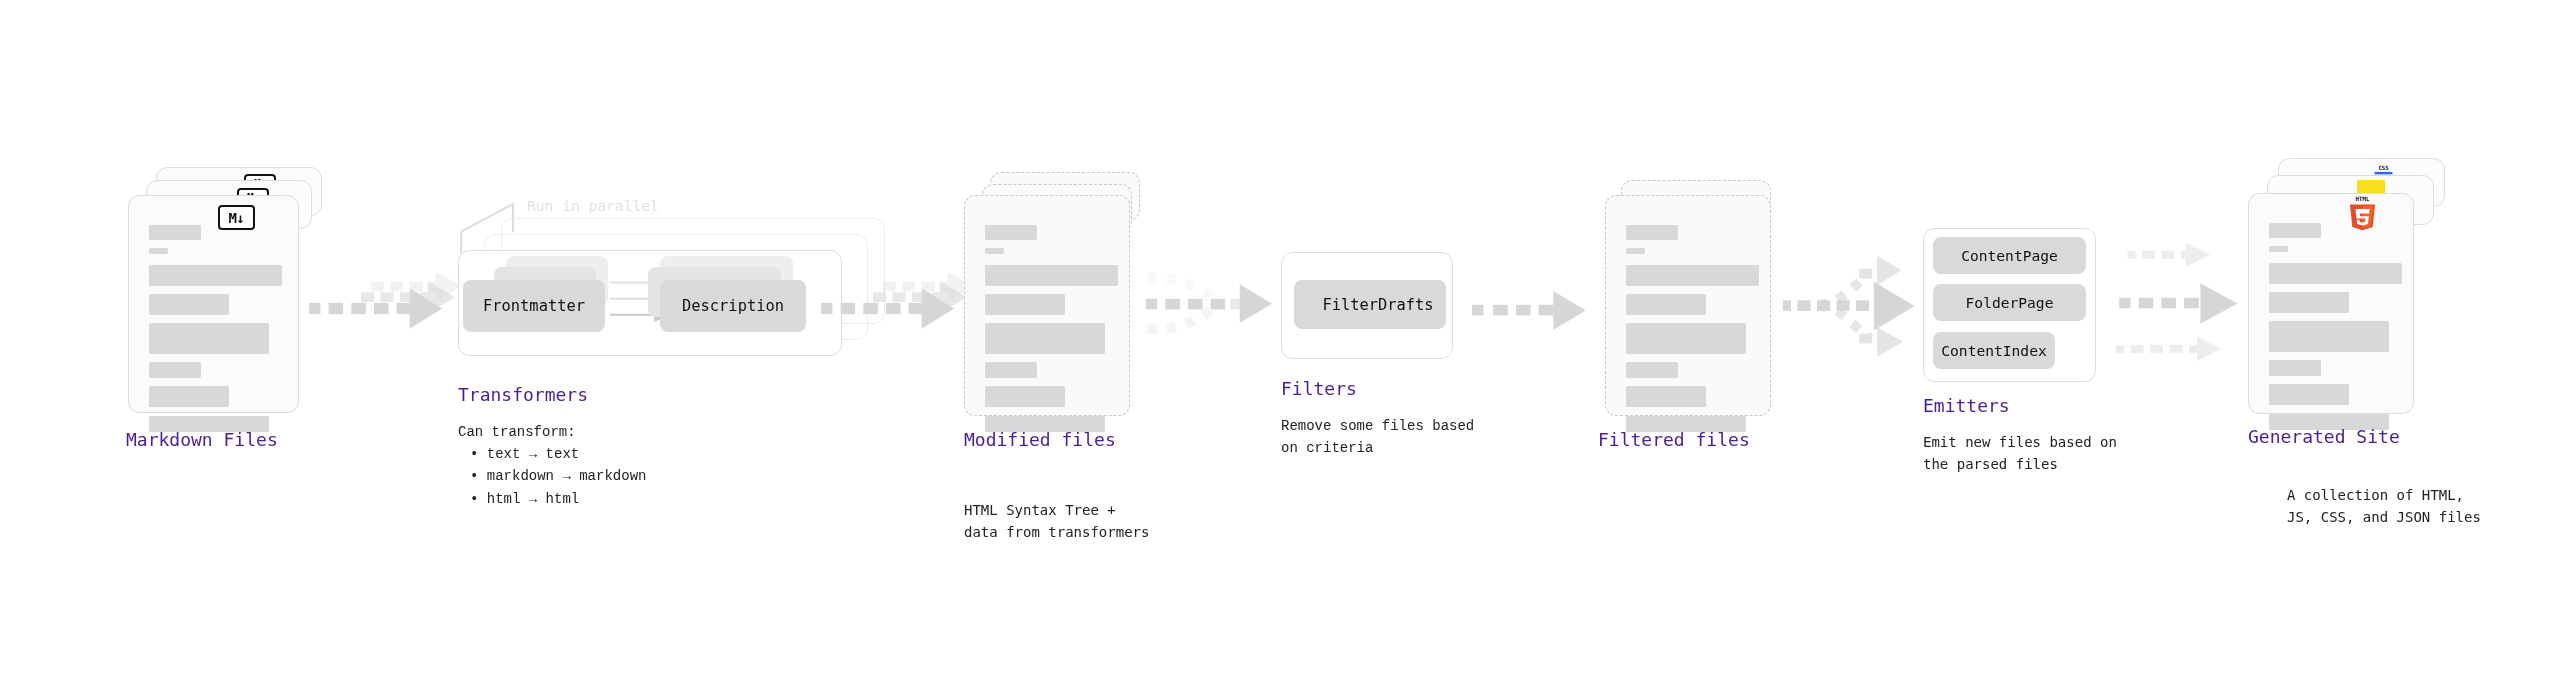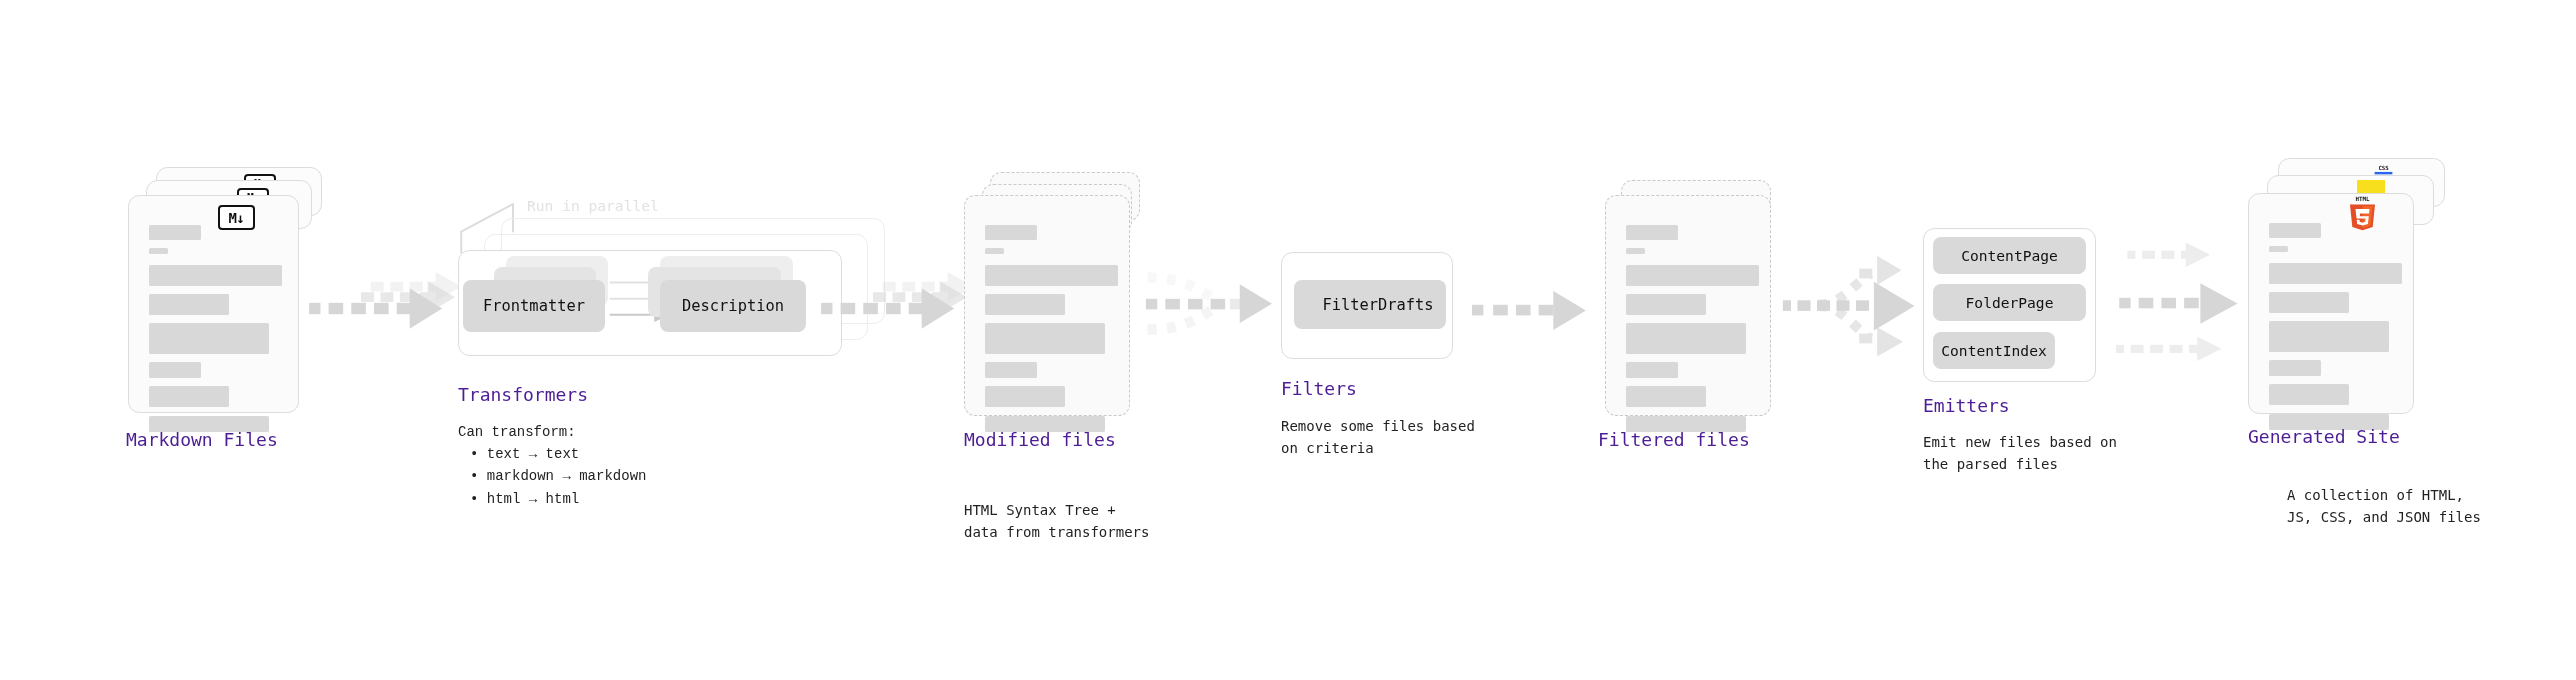--- a/index.html
+++ b/index.html
@@ -263,21 +263,21 @@
         <rect x="92" y="48" width="18" height="13"></rect>
       <rect x="116" y="48" width="14" height="13" opacity="0.5"></rect>
       <polygon points="128,30 168,54 128,78"></polygon>
     </g>
   </svg>
 
   <div class="node">
     <div class="procbox" style="left:1281px;top:252px;width:172px;height:107px;"></div>
     <div class="pill" style="left:1294px;top:280px;width:152px;height:49px;padding-left:16px;">FilterDrafts</div>
     <div class="title" style="left:1281px;top:378px;">Filters</div>
-    <div class="subtitle" style="left:1281px;top:416px;">Remove some files based
+    <div class="subtitle" style="left:1281px;top:416px;font-family:Liberation Mono, monospace;">Remove some files based
 on criteria</div>
   </div>
 
   <svg class="abs-svg" style="left:1472px;top:286px;" width="122" height="49" viewBox="0 0 150 60">
     <g fill="#d6d6d6">
       <rect x="0" y="23" width="14" height="13"></rect>
         <rect x="26" y="23" width="18" height="13"></rect>
       <rect x="54" y="23" width="18" height="13"></rect>
         <rect x="82" y="23" width="18" height="13"></rect>
       <polygon points="100,6 140,30 100,54"></polygon>

